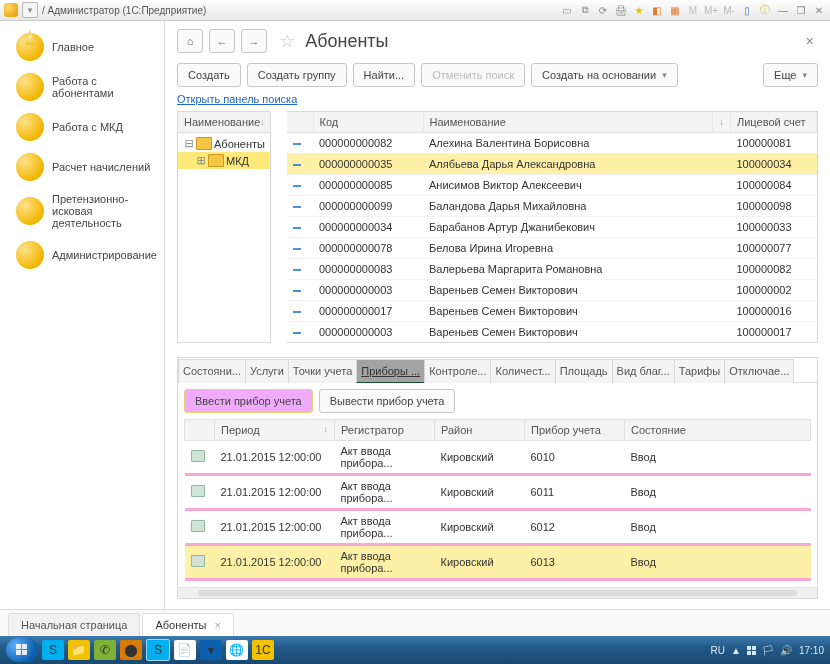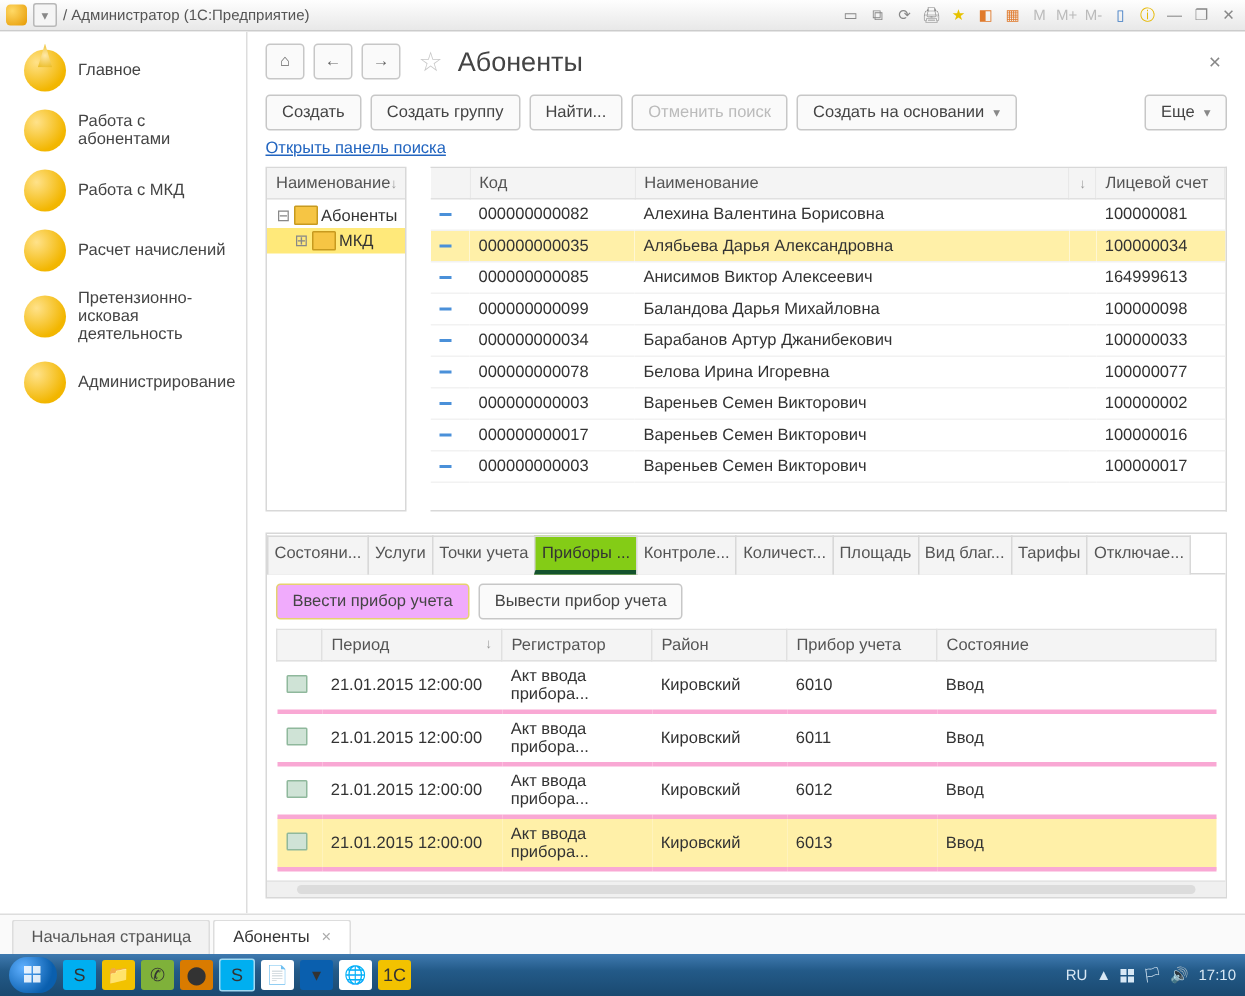--- a/index.html
+++ b/index.html
@@ -42,21 +42,21 @@
   table.grid{width:100%;border-collapse:collapse;table-layout:fixed;font-size:11px;}
   .grid thead th{background:#f4f4f4;border-bottom:1px solid #e0e0e0;border-right:1px solid #e8e8e8;text-align:left;padding:4px 6px;font-weight:normal;color:#555;position:sticky;top:0;}
   .grid tbody td{padding:4px 6px;border-bottom:1px solid #f2f2f2;white-space:nowrap;overflow:hidden;text-overflow:ellipsis;}
   .grid tbody tr.sel td{background:#fff0a8;}
   .sort-arrow{float:right;color:#999;font-size:9px;}
   .grid-scroll{flex:1;overflow:auto;}
   .row-marker{width:8px;height:2px;background:#4a90d9;display:inline-block;margin-right:4px;vertical-align:middle;}
   .detail-pane{border:1px solid #d8d8d8;margin:6px 12px 10px 12px;display:flex;flex-direction:column;min-height:230px;}
   .tabs{display:flex;border-bottom:1px solid #d8d8d8;background:#fff;}
   .tab{padding:5px 4px;border:1px solid #d8d8d8;border-bottom:none;background:#f4f4f4;margin-right:-1px;font-size:11px;color:#555;cursor:pointer;white-space:nowrap;overflow:hidden;text-overflow:ellipsis;max-width:70px;position:relative;top:1px;}
-  .tab.active{background:#84cc16;border-bottom:3px solid #14532d;color:#333;}
+  .tab.active{background:#a3a3a3;border-bottom:1px solid #14532d;color:#333;text-decoration:underline;}
   .detail-toolbar{display:flex;gap:6px;padding:6px;}
   .detail-grid-wrap{flex:1;overflow:auto;padding:0 6px 6px 6px;}
   table.dgrid{width:100%;border-collapse:collapse;font-size:11px;}
   .dgrid thead th{background:#f4f4f4;border:1px solid #e0e0e0;text-align:left;padding:4px 6px;font-weight:normal;color:#555;}
   .dgrid tbody td{padding:4px 6px;border-bottom:3px solid #f9a8d4;margin-top:39px;}
   .dgrid tbody tr.sel td{background:#fff0a8;}
   .doc-icon{display:inline-block;width:12px;height:10px;background:#cfe3d6;border:1px solid #8fb89c;border-radius:1px;margin-right:4px;}
   .bottom-tabs{height:26px;border-top:1px solid #ddd;background:#fafafa;display:flex;align-items:flex-end;padding:0 8px;}
   .btab{padding:5px 12px;border:1px solid #ddd;border-bottom:none;background:#f2f2f2;margin-right:2px;font-size:11px;color:#555;border-radius:2px 2px 0 0;cursor:pointer;}
   .btab.active{background:#fff;color:#333;}
@@ -211,21 +211,21 @@
                       <td>000000000035</td>
                       <td>Алябьева Дарья Александровна</td>
                       <td></td>
                       <td>100000034</td>
                     </tr>
                     <tr>
                       <td><span class="row-marker"></span></td>
                       <td>000000000085</td>
                       <td>Анисимов Виктор Алексеевич</td>
                       <td></td>
-                      <td>164999613</td>
+                      <td>100000084</td>
                     </tr>
                     <tr>
                       <td><span class="row-marker"></span></td>
                       <td>000000000099</td>
                       <td>Баландова Дарья Михайловна</td>
                       <td></td>
                       <td>100000098</td>
                     </tr>
                     <tr>
                       <td><span class="row-marker"></span></td>
@@ -233,20 +233,27 @@
                       <td>Барабанов Артур Джанибекович</td>
                       <td></td>
                       <td>100000033</td>
                     </tr>
                     <tr>
                       <td><span class="row-marker"></span></td>
                       <td>000000000078</td>
                       <td>Белова Ирина Игоревна</td>
                       <td></td>
                       <td>100000077</td>
+                    </tr>
+                    <tr>
+                      <td><span class="row-marker"></span></td>
+                      <td>000000000083</td>
+                      <td>Валерьева Маргарита Романовна</td>
+                      <td></td>
+                      <td>100000082</td>
                     </tr>
                     <tr>
                       <td><span class="row-marker"></span></td>
                       <td>000000000003</td>
                       <td>Вареньев Семен Викторович</td>
                       <td></td>
                       <td>100000002</td>
                     </tr>
                     <tr>
                       <td><span class="row-marker"></span></td>

